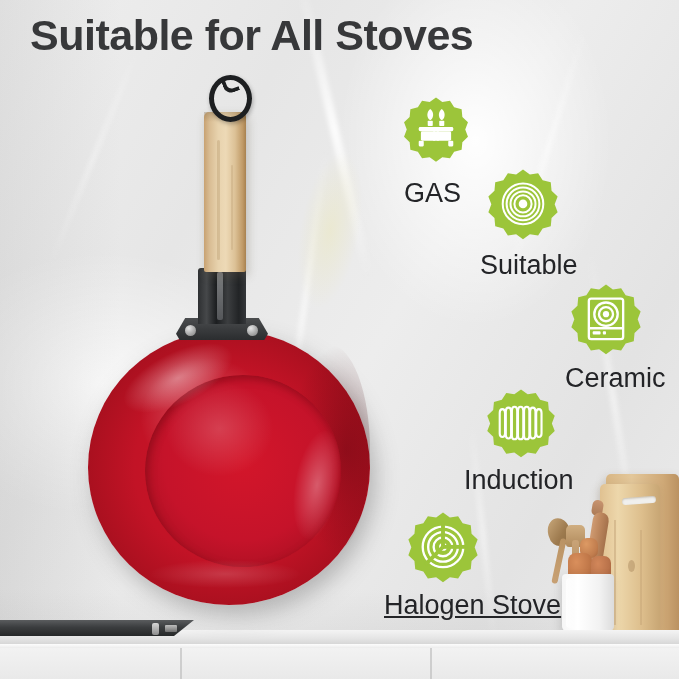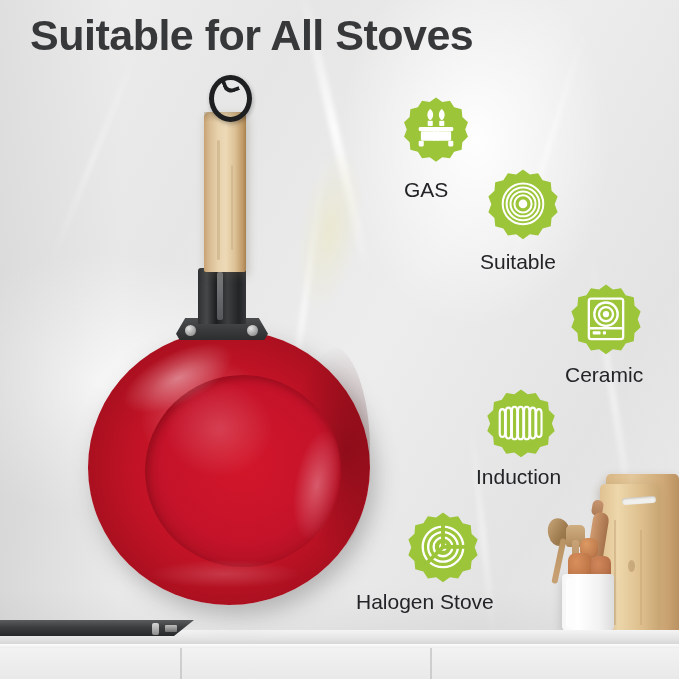--- a/index.html
+++ b/index.html
@@ -203,21 +203,21 @@
   .badge {
     position:absolute;
     display:flex;
     align-items:center;
     justify-content:center;
   }
   .badge svg { display:block; }
   .badge-label {
     position:absolute;
     color: #232427;
-    font-size: 21px;
+    font-size: 27px;
     white-space: nowrap;
   }
 
   
   .board-back {
     position:absolute; left:606px; top:474px; width:73px; height:158px;
     background: linear-gradient(to right, #d8b684 0%, #e3c79a 35%, #cfa977 78%, #bb9261 100%);
     border-radius: 5px 5px 2px 2px;
     box-shadow: -2px 3px 8px rgba(120,100,70,0.25);
   }
@@ -438,33 +438,33 @@
         <path d="M22 33 C22 26 29 26 29 33 L29 60 C29 66 22 66 22 60 Z"></path>
         <path d="M30 31 C30 24 37 24 37 31 L37 62 C37 68 30 68 30 62 Z"></path>
         <path d="M38 30 C38 23 45 23 45 30 L45 63 C45 69 38 69 38 63 Z"></path>
         <path d="M46 30 C46 23 53 23 53 30 L53 63 C53 69 46 69 46 63 Z"></path>
         <path d="M54 30 C54 23 61 23 61 30 L61 63 C61 69 54 69 54 63 Z"></path>
         <path d="M62 31 C62 24 69 24 69 31 L69 62 C69 68 62 68 62 62 Z"></path>
         <path d="M70 33 C70 26 77 26 77 33 L77 60 C77 66 70 66 70 60 Z"></path>
       </g>
     </svg>
   </div>
-  <div class="badge-label" id="label-induction" style="left: 476px; top: 465px;">Induction</div>
+  <div class="badge-label" id="label-induction" style="left: 464px; top: 465px;">Induction</div>
 
   <div class="badge" id="badge-halogen" style="left: 404px; top: 511px; width: 78px; height: 78px;">
     <svg width="78" height="78" viewBox="0 0 100 100">
       <path d="M50 2 L58.8 8.3 L69.4 6.6 L75.2 15.6 L85.6 18.4 L86.6 29.1 L94.4 36.5 L90.6 46.6 L94.4 56.7 L86.6 64.1 L85.6 74.8 L75.2 77.6 L69.4 86.6 L58.8 84.9 L50 91.2 L41.2 84.9 L30.6 86.6 L24.8 77.6 L14.4 74.8 L13.4 64.1 L5.6 56.7 L9.4 46.6 L5.6 36.5 L13.4 29.1 L14.4 18.4 L24.8 15.6 L30.6 6.6 L41.2 8.3 Z" fill="#9cc53a"></path>
       <g fill="none" stroke="#ffffff" stroke-width="3">
         <circle cx="50" cy="46" r="26"></circle>
         <circle cx="50" cy="46" r="19"></circle>
         <circle cx="50" cy="46" r="12"></circle>
       </g>
       <circle cx="50" cy="46" r="5" fill="#ffffff"></circle>
       <g stroke="#9cc53a" stroke-width="5" stroke-linecap="butt">
         <line x1="50" y1="46" x2="50" y2="14"></line>
         <line x1="50" y1="46" x2="82" y2="46"></line>
         <line x1="50" y1="46" x2="27" y2="69"></line>
       </g>
     </svg>
   </div>
-  <div class="badge-label" id="label-halogen" style="left: 356px; top: 590px;">Halogen Stove</div>
+  <div class="badge-label" id="label-halogen" style="left: 384px; top: 590px; text-decoration: underline;">Halogen Stove</div>
 
 </div>
 
 </body></html>

